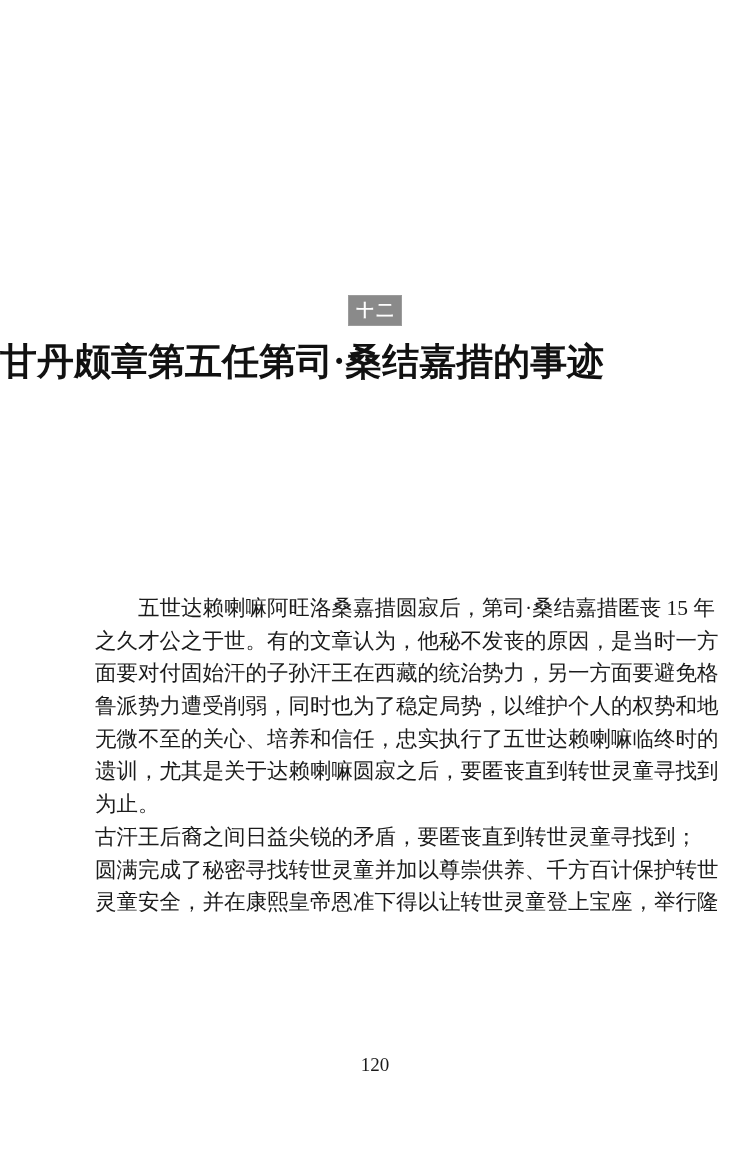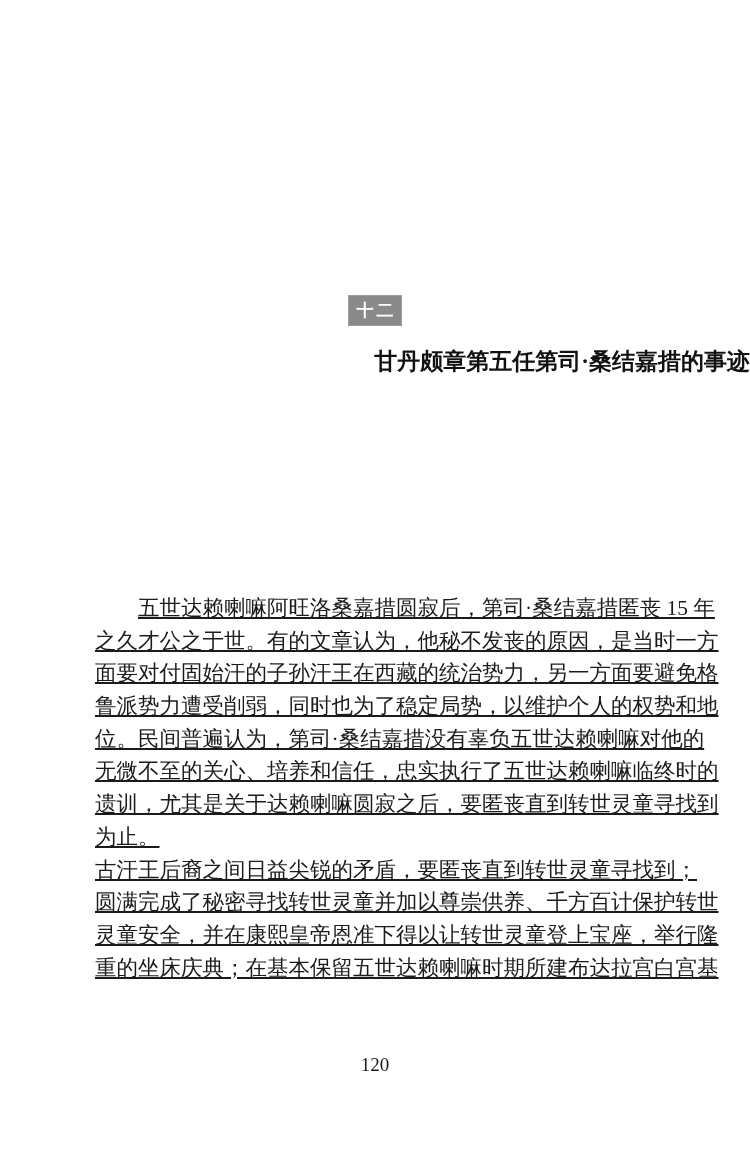--- a/index.html
+++ b/index.html
@@ -37,39 +37,38 @@
     letter-spacing: 3px;
     text-indent: 3px;
     line-height: 1;
   }
   .chapter-title {
     position: absolute;
     top: 346px;
     left: 0;
     width: 100%;
     margin: 0;
-    text-align: right;
-    font-size: 23px;
+    text-align: left;
+    font-size: 37px;
     font-weight: bold;
     line-height: 32px;
     color: #111111;
   }
   .body-text {
     position: absolute;
     top: 592px;
     left: 95px;
     width: 562px;
     font-size: 21.5px;
     line-height: 32.7px;
     color: #1b1b1b;
   }
   .line {
     height: 32.7px;
     white-space: nowrap;
-    text-decoration: underline;
   }
   .line.indent {
     padding-left: 43px;
   }
   .page-number {
     position: absolute;
     top: 1054px;
     left: 0;
     width: 100%;
     text-align: center;
@@ -86,25 +85,23 @@
     <span>十二</span>
   </div>
 
   <h1 class="chapter-title">甘丹颇章第五任第司·桑结嘉措的事迹</h1>
 
   <div class="body-text">
     <div class="line indent">五世达赖喇嘛阿旺洛桑嘉措圆寂后，第司·桑结嘉措匿丧 15 年</div>
     <div class="line">之久才公之于世。有的文章认为，他秘不发丧的原因，是当时一方</div>
     <div class="line">面要对付固始汗的子孙汗王在西藏的统治势力，另一方面要避免格</div>
     <div class="line">鲁派势力遭受削弱，同时也为了稳定局势，以维护个人的权势和地</div>
-    <div class="line">位。民间普遍认为，第司·桑结嘉措没有辜负五世达赖喇嘛对他的</div>
     <div class="line">无微不至的关心、培养和信任，忠实执行了五世达赖喇嘛临终时的</div>
     <div class="line">遗训，尤其是关于达赖喇嘛圆寂之后，要匿丧直到转世灵童寻找到</div>
     <div class="line">为止。</div>
     <div class="line">古汗王后裔之间日益尖锐的矛盾，要匿丧直到转世灵童寻找到；</div>
     <div class="line">圆满完成了秘密寻找转世灵童并加以尊崇供养、千方百计保护转世</div>
     <div class="line">灵童安全，并在康熙皇帝恩准下得以让转世灵童登上宝座，举行隆</div>
-    <div class="line">重的坐床庆典；在基本保留五世达赖喇嘛时期所建布达拉宫白宫基</div>
   </div>
 
   <div class="page-number">120</div>
 
 </div>
 
 </body></html>

